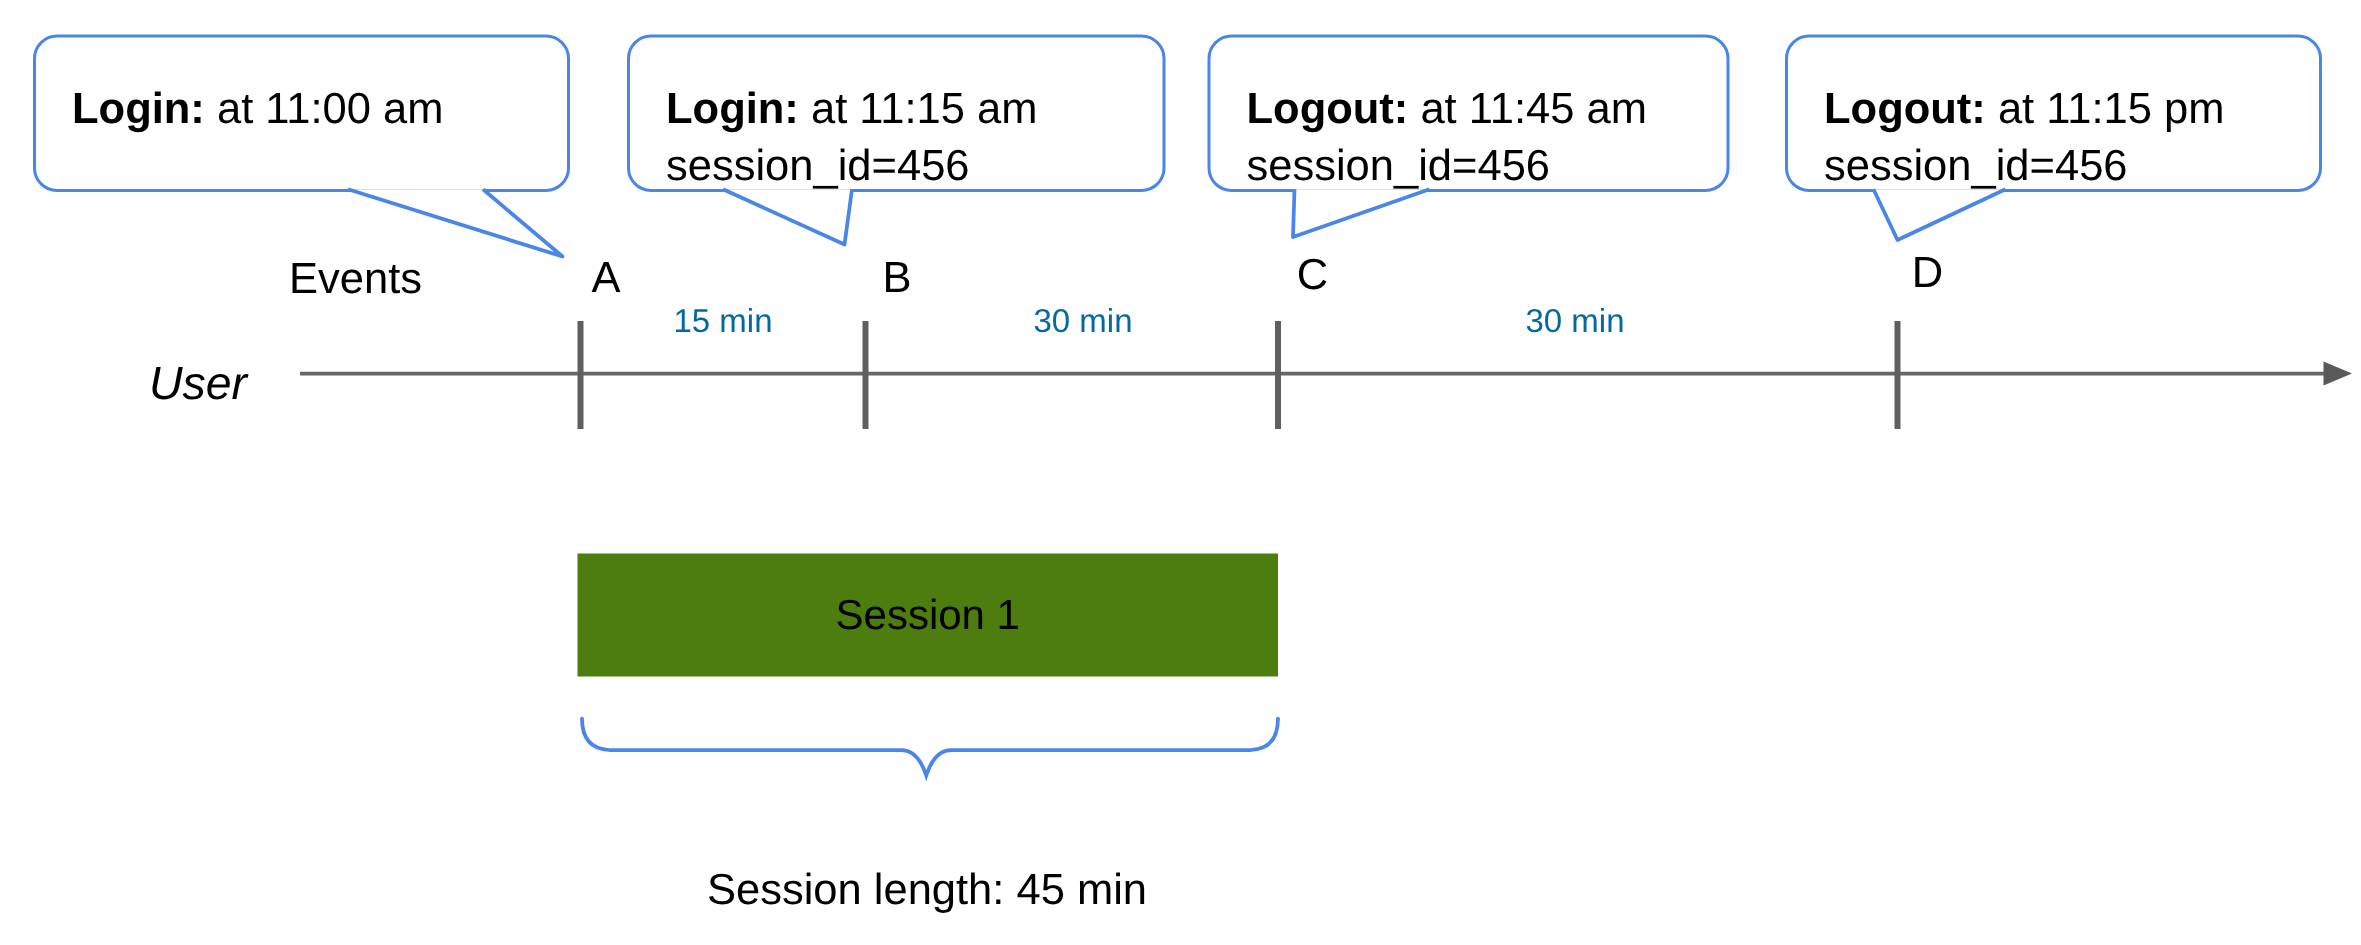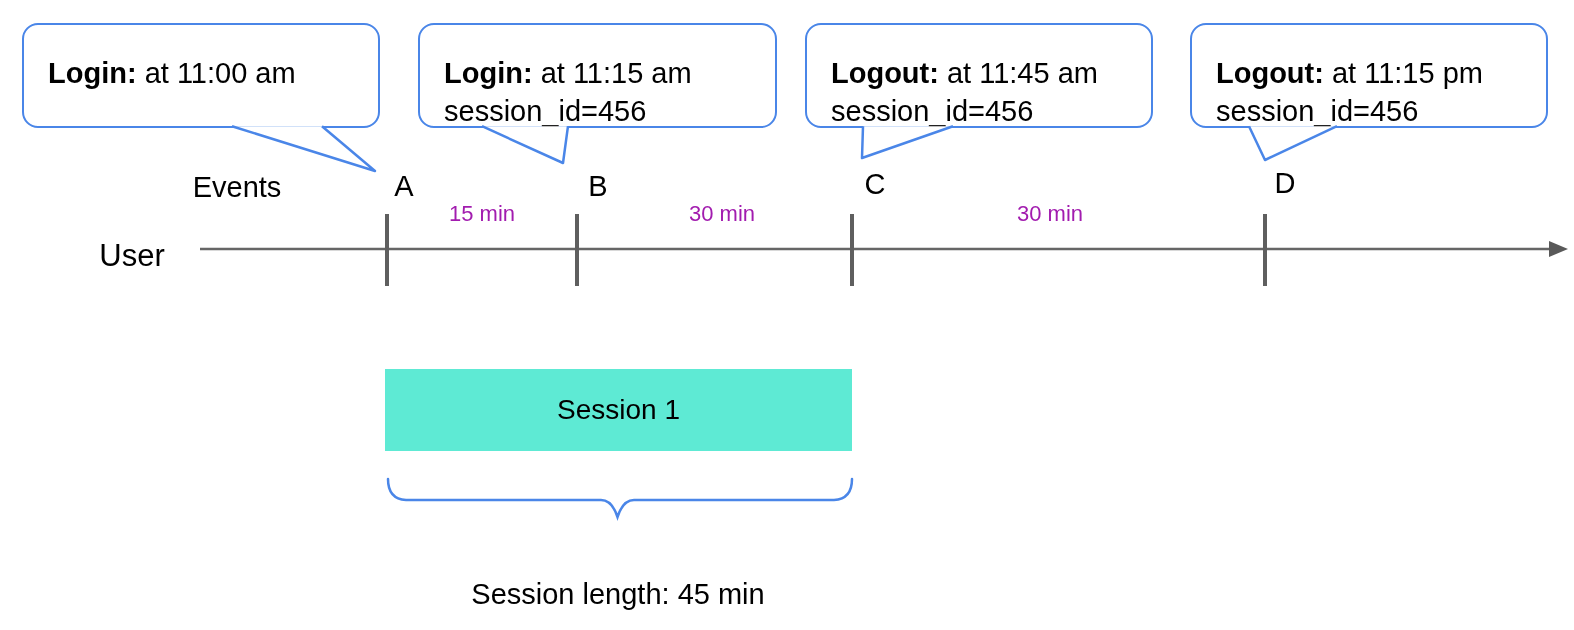--- a/index.html
+++ b/index.html
@@ -31,26 +31,26 @@
     left: 0; top: 0;
     width: 1574px; height: 630px;
   }
   .label {
     position: absolute;
     transform: translate(-50%, -50%);
     white-space: nowrap;
   }
   .events-label, .marker-letter { font-size: 29px; margin-left: 20px; }
   .user-label { font-size: 31px; }
-  .interval-label { font-size: 22px; color: #a21caf; }
+  .interval-label { font-size: 22px; color: #0369a1; }
   .session-box {
     position: absolute;
     left: 385px; top: 369px;
     width: 467px; height: 82px;
-    background: #5eead4;
+    background: #4d7c0f;
     display: flex;
     align-items: center;
     justify-content: center;
     font-size: 28px;
   }
   .session-length-label { font-size: 29px; }
 </style>
 </head>
 <body>
 
@@ -87,21 +87,21 @@
 
     <line x1="387" y1="214" x2="387" y2="286" stroke="#5f5f5f" stroke-width="4"></line>
     <line x1="577" y1="214" x2="577" y2="286" stroke="#5f5f5f" stroke-width="4"></line>
     <line x1="852" y1="214" x2="852" y2="286" stroke="#5f5f5f" stroke-width="4"></line>
     <line x1="1265" y1="214" x2="1265" y2="286" stroke="#5f5f5f" stroke-width="4"></line>
 
     <path d="M 388,479 Q 388,499 406,500 L 601,500 Q 612,500 617.5,517 Q 623,500 634,500 L 834,500 Q 852,499 852,479" fill="none" stroke="#4a86e8" stroke-width="2.5" stroke-linecap="round"></path>
   </svg>
 
   <div class="label events-label" style="left:217px; top:187px;">Events</div>
-  <div class="label user-label" style="left:132px; top:256px;">User</div>
+  <div class="label user-label" style="left:132px; top:256px;font-style:italic;">User</div>
 
   <div class="label marker-letter" style="left:384px;  top:186px;">A</div>
   <div class="label marker-letter" style="left:578px;  top:186px;">B</div>
   <div class="label marker-letter" style="left:855px;  top:184px;">C</div>
   <div class="label marker-letter" style="left:1265px; top:183px;">D</div>
 
   <div class="label interval-label" style="left:482px;  top:214px;">15 min</div>
   <div class="label interval-label" style="left:722px;  top:214px;">30 min</div>
   <div class="label interval-label" style="left:1050px; top:214px;">30 min</div>
 

